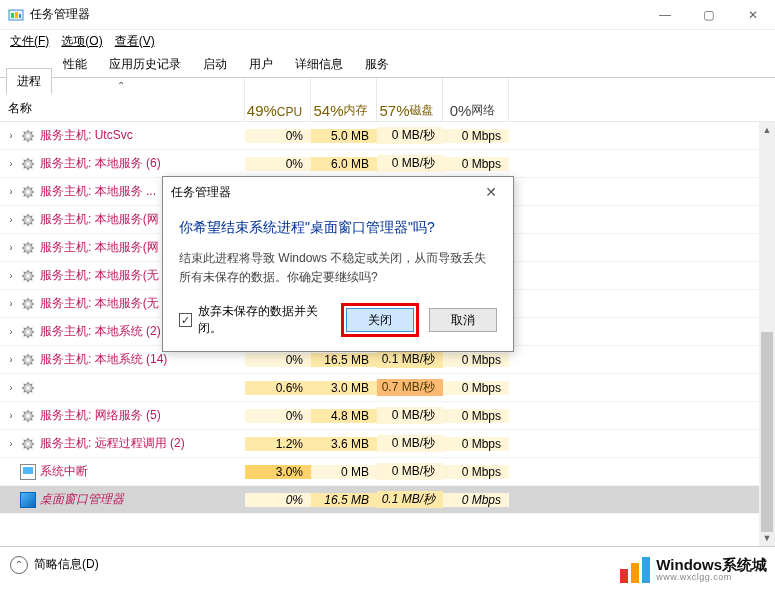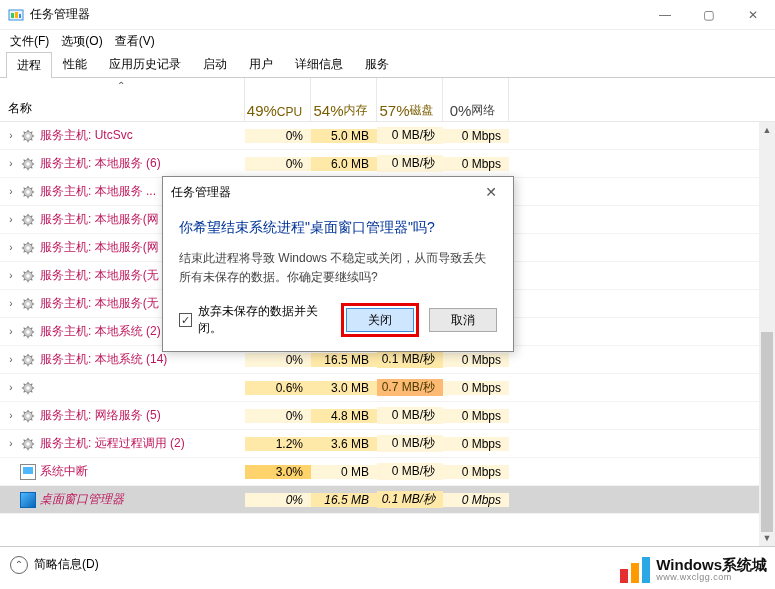--- a/index.html
+++ b/index.html
@@ -5,25 +5,25 @@
 * { box-sizing: border-box; margin: 0; padding: 0; font-family: "Microsoft YaHei", "Segoe UI", sans-serif; }
 body { width: 775px; height: 589px; background: #fff; overflow: hidden; position: relative; font-size: 12px; }
 
 .titlebar { height: 30px; display: flex; align-items: center; padding-left: 8px; border-bottom: 1px solid #eee; }
 .titlebar .icon { width: 16px; height: 16px; margin-right: 6px; }
 .titlebar .title { flex: 1; color: #000; font-size: 12px; }
 .winbtns { display: flex; }
 .winbtn { width: 44px; height: 30px; display: flex; align-items: center; justify-content: center; color: #666; }
 
 .menubar { height: 22px; display: flex; align-items: center; padding: 0 6px; font-size: 12px; color: #000; gap: 4px; }
-.menubar span { padding: 2px 4px; }
+.menubar span { padding: 2px 4px; text-decoration: underline; }
 
 .tabs { display: flex; border-bottom: 1px solid #ccc; padding-left: 6px; height: 26px; align-items: flex-end; }
 .tab { padding: 4px 10px; font-size: 12px; border: 1px solid transparent; border-bottom: none; margin-right: 0; cursor: pointer; color: #000; }
-.tab.active { border-color: #ccc; background: #fff; position: relative; top: 1px; margin-top: 28px; }
+.tab.active { border-color: #ccc; background: #fff; position: relative; top: 17px; margin-top: 28px; }
 
 .headerrow { display: flex; height: 44px; border-bottom: 1px solid #e8e8e8; align-items: stretch; }
 .hname { width: 245px; border-right: 1px solid #e8e8e8; position: relative; }
 .hname .sortarrow { position: absolute; left: 48%; top: 2px; color: #555; font-size: 10px; }
 .hname .lbl { position: absolute; bottom: 4px; left: 8px; font-size: 12px; }
 .hcol { width: 66px; border-right: 1px solid #e8e8e8; display: flex; flex-direction: row; align-items: flex-end; justify-content: center; padding: 2px 8px 2px 2px; }
 .hcol .pct { font-size: 15px; color: #444; }
 .hcol .lbl2 { font-size: 12px; color: #444; }
 .hcol.hot .pct, .hcol.hot .lbl2 { color: #7a5e00; }
 

